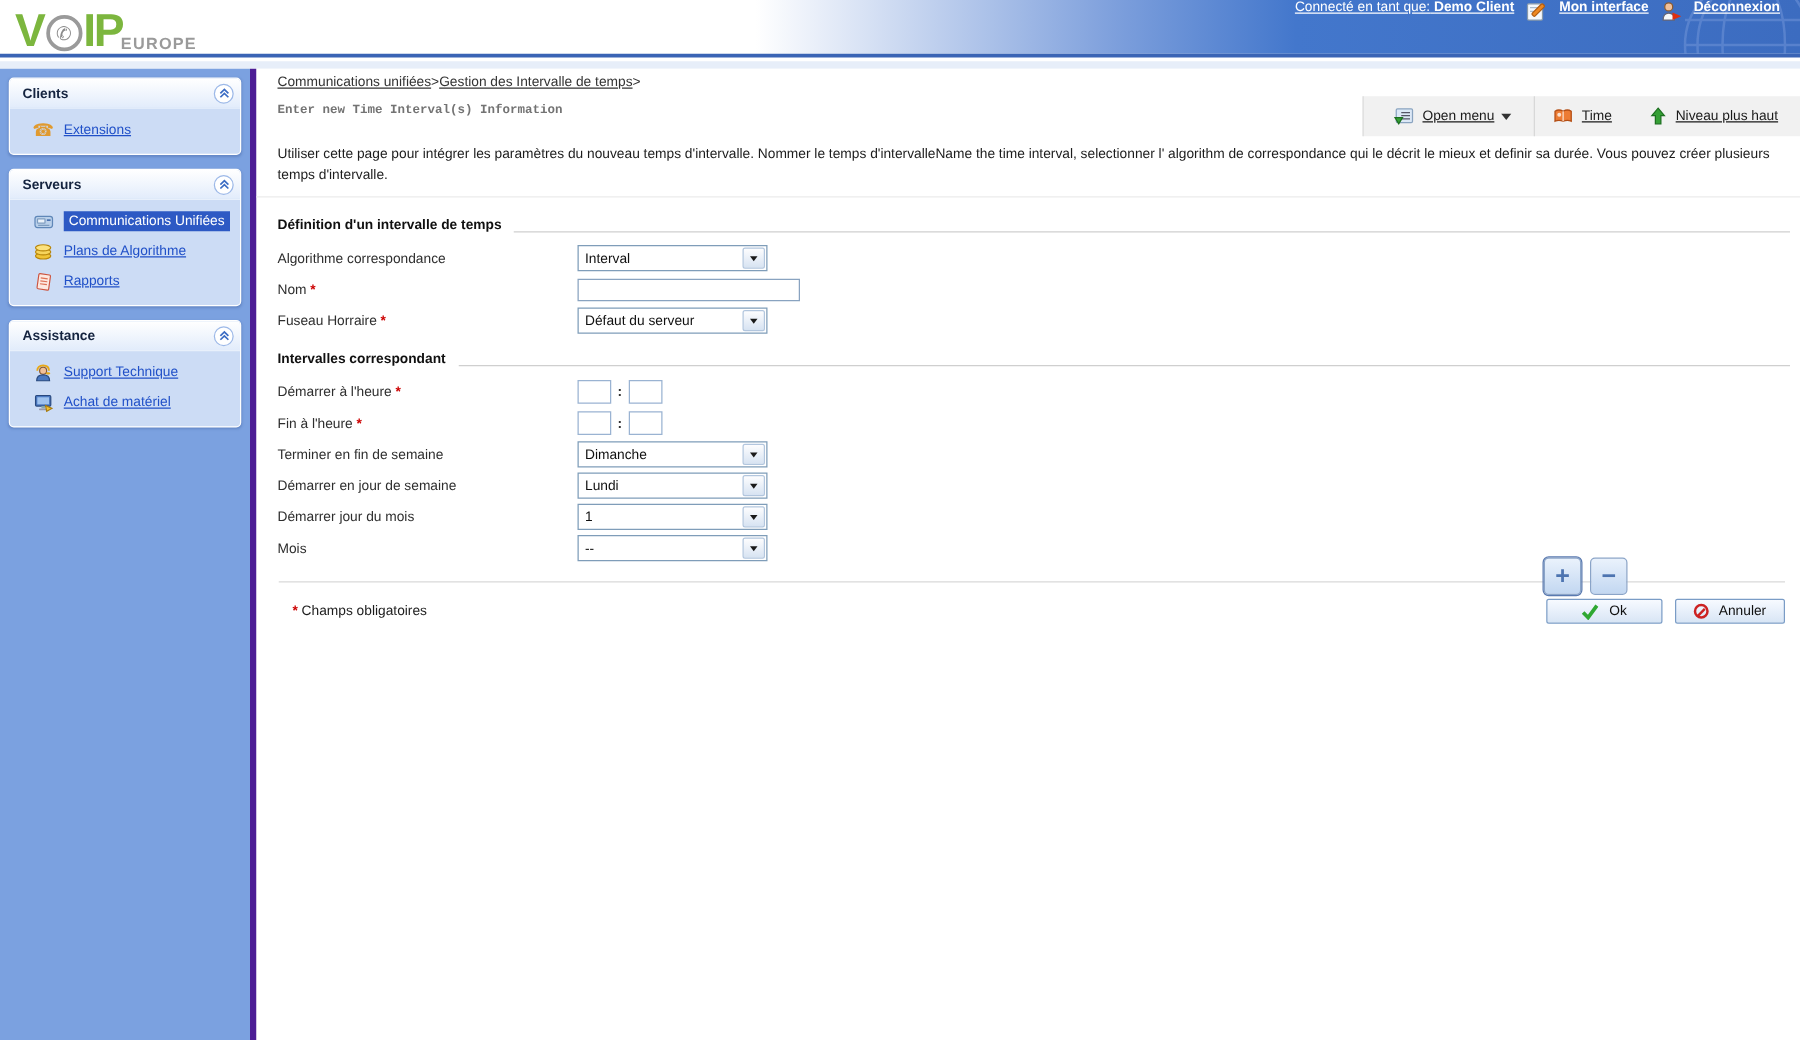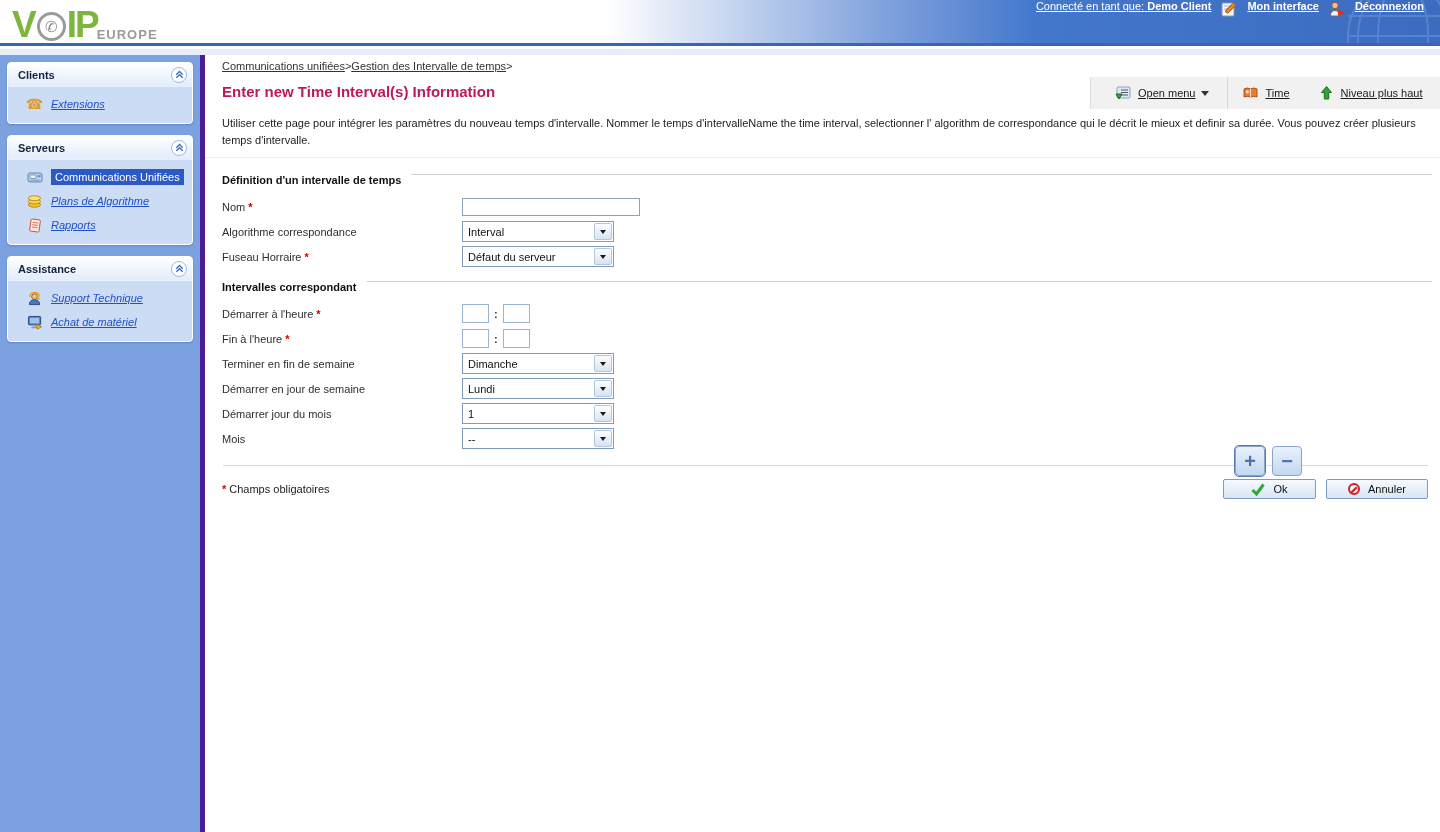--- a/index.html
+++ b/index.html
@@ -25,47 +25,47 @@
 
   
   .sidebar { position:absolute; top:55px; left:0; width:200px; height:777px; background:#7ba1e0; }
   .panel { margin:7px 7px 11px 7px; border:1px solid #ffffff; border-radius:4px; background:#ccdcf5; overflow:hidden; box-shadow:0 1px 2px rgba(30,60,120,.25);text-align:center; }
   .panel-header { height:24px; background:linear-gradient(#ffffff,#e2ecfb); display:flex; align-items:center; justify-content:space-between; padding:0 5px 0 10px; border-bottom:1px solid #e8f0fb; }
   .panel-title { font-weight:bold; color:#14233f; font-size:11px; }
   .collapse-btn { width:16px; height:16px; border-radius:50%; background:#fff; border:1px solid #9db9e8; display:flex; align-items:center; justify-content:center; cursor:pointer; }
   .panel-body { padding:5px 4px 7px 4px; }
   .side-item { display:flex; align-items:center; gap:8px; padding:4px 2px 4px 14px; cursor:pointer; }
   .side-item .ic { width:17px; height:16px; display:flex; align-items:center; justify-content:center; }
-  .side-link { color:#2050c8; text-decoration:underline;font-style:italic; }
+  .side-link { color:#2050c8; text-decoration:underline; }
   .sel-box { background:#2d59c4; color:#fff; padding:2px 4px; text-decoration:none; }
   .glyph-phone { font-size:14px; color:#e09a2f; line-height:1; }
 
   
   .collapse-tab { position:absolute; left:200px; top:437px; width:9px; height:50px; background:linear-gradient(to right,#a9c5f0,#7fa5e4); border-radius:0 5px 5px 0; border:1px solid #6f96d8; border-left:none; cursor:pointer; }
   .collapse-tab::after { content:""; position:absolute; left:1px; top:21px; border:4px solid transparent; border-right:5px solid #eef4fd; }
 
   
   .content { position:absolute; top:55px; left:200px; width:1240px; height:777px; background:#fff; border-left:5px solid #4c1d95; }
   .breadcrumb { padding:5px 0 4px 17px; height:22px; }
   .crumb { color:#333; text-decoration:underline; cursor:pointer; }
   .crumb-sep { color:#333; }
 
   .title-row { display:flex; height:32px; }
-  .page-title { flex:1; font-size:15px; font-weight:bold; color:#be185d; padding:6px 0 0 17px; }
+  .page-title { flex:1; font-size:10px; font-weight:bold; color:#737373; padding:6px 0 0 17px;font-family:Liberation Mono, monospace; }
   .toolbar { width:350px; background:#f1f1f1; border-left:1px solid #dcdcdc; display:flex; align-items:center; }
   .tb-cell { display:flex; align-items:center; gap:6px; padding:0 14px; height:100%; }
   .tb-cell.first { border-right:1px solid #d8d8d8; padding:0 18px 0 24px; }
   .tb-link { color:#1a1a1a; text-decoration:underline; cursor:pointer; white-space:nowrap; }
   .caret-down { width:0; height:0; border:4px solid transparent; border-top:5px solid #333; margin-top:4px; }
   .tb-ic { width:17px; height:16px; display:inline-block; }
 
   .description { padding:6px 10px 8px 17px; color:#1c1c1c; line-height:1.55; border-bottom:1px solid #ececec; }
 
   .form-area { padding:10px 8px 0 17px; position:relative; }
-  .section-head { display:flex; align-items:flex-start; margin:6px 0 8px 0; }
+  .section-head { display:flex; align-items:flex-end; margin:6px 0 8px 0; }
   .section-title { font-weight:bold; color:#101010; white-space:nowrap; }
   .section-rule { flex:1; border-top:1px solid #cfcfcf; margin-left:10px; }
   .frow { display:flex; align-items:center; min-height:25px; }
   .flabel { width:240px; color:#2e2e2e; }
   .req { color:#cc0000; font-weight:bold; margin-left:3px; }
 
   .text-input { width:178px; height:18px; border:1px solid #89a3c0; background:#fff; font-family:"Liberation Sans",sans-serif; font-size:11px; padding:0 3px; }
   .xselect { position:relative; width:152px; height:21px; border:1px solid #7f9db9; background:#fff; display:flex; align-items:center; padding-left:5px; cursor:pointer; }
   .xselect .val { color:#101010; }
   .dd-btn { position:absolute; right:1px; top:1px; width:18px; height:17px; background:linear-gradient(#fdfdfe,#d7e3f2); border:1px solid #b2c6de; border-radius:2px; display:flex; align-items:center; justify-content:center; cursor:pointer; }
@@ -74,21 +74,21 @@
   .time-pair { display:flex; align-items:center; gap:5px; }
   .time-box { width:27px; height:19px; border:1px solid #9ab3d2; background:#fff; font-family:"Liberation Sans",sans-serif; font-size:11px; text-align:center; }
   .time-colon { font-weight:bold; color:#333; }
 
   .pm-group { position:absolute; left:1030px; top:288px; display:flex; gap:7px; }
   .pm-btn { width:30px; height:30px; border:1px solid #8aa4c8; border-radius:4px; background:linear-gradient(#eaf2fc,#c2d7f1); color:#4d74b0; font-size:20px; font-weight:bold; display:flex; align-items:center; justify-content:center; cursor:pointer; line-height:1; }
   .pm-btn.plus { outline:1px solid #5a7ab0; }
 
   .bottom-rule { border-top:1px solid #d9d9d9; margin:14px 4px 0 1px; }
   .foot-row { display:flex; align-items:center; justify-content:space-between; margin-top:13px; padding-right:4px; }
-  .required-note { color:#1c1c1c; }
+  .required-note { color:#1c1c1c;margin-left:12px; }
   .btn-group { display:flex; gap:10px; }
   .xbtn { width:93px; height:20px; border:1px solid #7a9cc6; border-radius:2px; background:linear-gradient(#f7faff,#d8e5f5); display:flex; align-items:center; justify-content:center; gap:8px; font-size:11px; color:#101010; cursor:pointer; }
   .xbtn .bic { width:14px; height:13px; display:inline-block; }
   .cancel-ic { width:12px; height:12px; border:2px solid #cc2222; border-radius:50%; position:relative; }
   .cancel-ic::after { content:""; position:absolute; left:0px; top:3.5px; width:8px; height:2px; background:#cc2222; transform:rotate(-45deg); }
 </style>
 </head>
 <body>
 
 <div class="page">
@@ -275,30 +275,30 @@
     <div class="description">Utiliser cette page pour intégrer les paramètres du nouveau temps d'intervalle. Nommer le temps d'intervalleName the time interval, selectionner l' algorithm de correspondance qui le décrit le mieux et definir sa durée. Vous pouvez créer plusieurs temps d'intervalle.</div>
 
     <div class="form-area">
 
       <div class="section-head">
         <span class="section-title">Définition d'un intervalle de temps</span>
         <span class="section-rule"></span>
       </div>
 
       <div class="frow">
+        <span class="flabel">Algorithme correspondance</span>
+        <div class="xselect">
+          <span class="val">Interval</span>
+          <span class="dd-btn"></span>
+        </div>
+      </div>
+
+      <div class="frow">
         <span class="flabel"><span>Nom</span><span class="req">*</span></span>
         <input class="text-input" type="text" style="">
-      </div>
-
-      <div class="frow">
-        <span class="flabel">Algorithme correspondance</span>
-        <div class="xselect">
-          <span class="val">Interval</span>
-          <span class="dd-btn"></span>
-        </div>
       </div>
 
       <div class="frow">
         <span class="flabel"><span>Fuseau Horraire</span><span class="req">*</span></span>
         <div class="xselect">
           <span class="val">Défaut du serveur</span>
           <span class="dd-btn"></span>
         </div>
       </div>
 
@@ -367,21 +367,21 @@
 
       <div class="foot-row">
         <span class="required-note"><span class="req" style="margin:0 3px 0 0">*</span><span>Champs obligatoires</span></span>
         <span class="btn-group">
           <span class="xbtn">
             <svg class="bic" viewBox="0 0 14 13">
                 <path d="M1.5 7 L5.5 11 L12.5 1.5" fill="none" stroke="#2fa832" stroke-width="3"></path>
               </svg>
             <span>Ok</span>
           </span>
-          <span class="xbtn" style="width:102px">
+          <span class="xbtn" style="width:88px">
             <span class="cancel-ic"></span>
             <span>Annuler</span>
           </span>
         </span>
       </div>
 
     </div>
   </div>
 </div>
 

